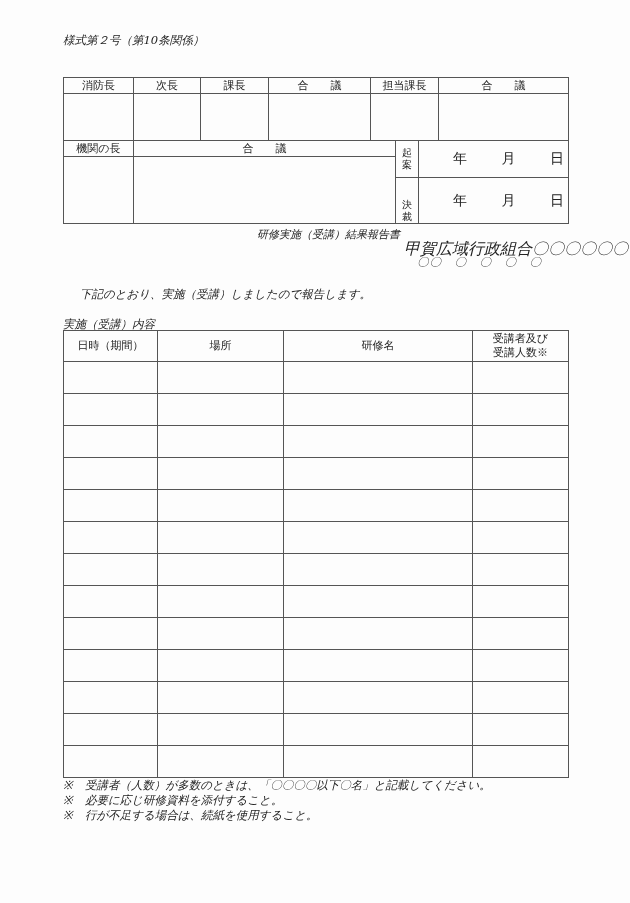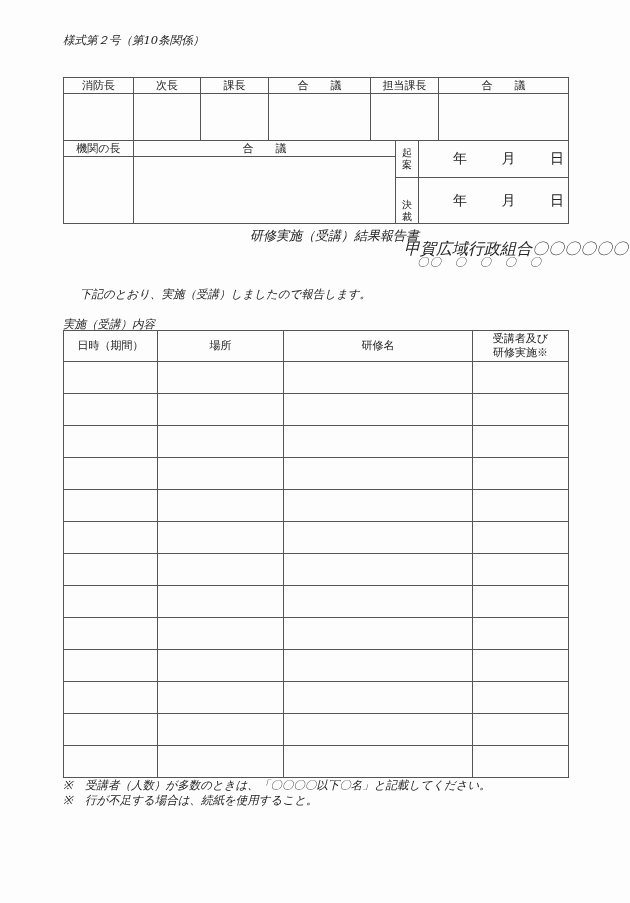--- a/index.html
+++ b/index.html
@@ -17,21 +17,21 @@
   #approval-top { left: 63px; top: 77px; width: 505px; }
   #approval-top .hdr td { height: 15px; }
   #approval-top .body td { height: 46px; }
 
   #approval-bottom { left: 63px; top: 140px; width: 505px; }
   #approval-bottom td { height: 15px; }
   .vert { line-height: 12px; font-size: 10px; }
   .date-cell { font-size: 14px; }
   .date-cell span { display: inline-block; }
 
-  .title { left: 250px; top: 227px; font-size: 13px; }
+  .title { left: 257px; top: 227px; font-size: 11px; }
   .org { left: 404px; top: 239px; font-size: 16px; }
   .org-sub { left: 417px; top: 255px; font-size: 11.5px; letter-spacing: 1px; }
   .lead { left: 80px; top: 287px; font-size: 11.5px; }
   .section { left: 63px; top: 317px; font-size: 11.5px; }
 
   #records { left: 63px; top: 330px; width: 505px; border-radius: 20px; }
   #records .hdr td { height: 30px; font-size: 11px; line-height: 14px; }
   #records .row td { height: 31px; }
 
   .notes { left: 63px; top: 778px; font-size: 11.5px; line-height: 15px; }
@@ -121,21 +121,21 @@
       <col style="width:189px">
       <col style="width:96px">
   </colgroup>
   <tbody>
       <tr class="hdr">
     <td>日時（期間）</td>
     <td>場所</td>
     <td>研修名</td>
     <td>
       <div>受講者及び</div>
-      <div>研修実施※</div>
+      <div>受講人数※</div>
     </td>
   </tr>
   </tbody>
     <tbody id="records-body">
       <tr class="row">
         <td></td>
         <td></td>
         <td></td>
         <td></td>
       </tr>
@@ -209,14 +209,15 @@
         <td></td>
         <td></td>
         <td></td>
         <td></td>
       </tr>
     </tbody>
 </table>
 
 <div class="abs notes">
   <div><span class="mark">※</span><span>受講者（人数）が多数のときは、「〇〇〇〇以下〇名」と記載してください。</span></div>
+  <div><span class="mark">※</span><span>必要に応じ研修資料を添付すること。</span></div>
   <div><span class="mark">※</span><span>行が不足する場合は、続紙を使用すること。</span></div>
 </div>
 
 </body></html>

